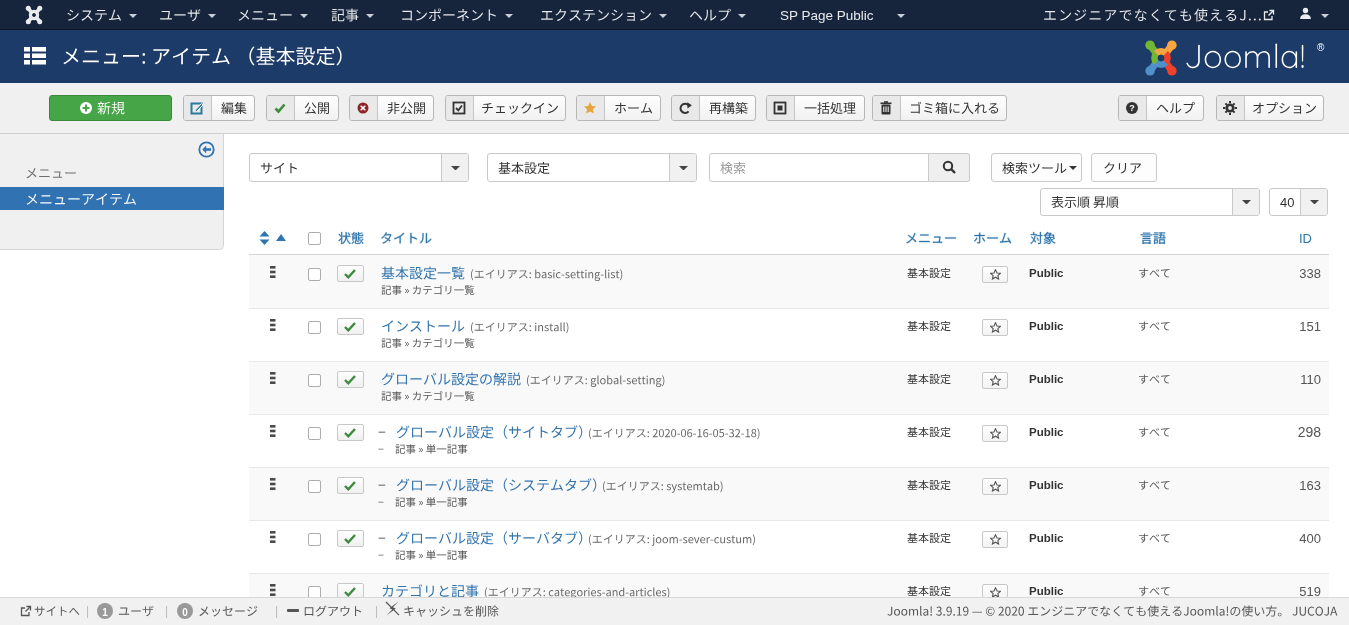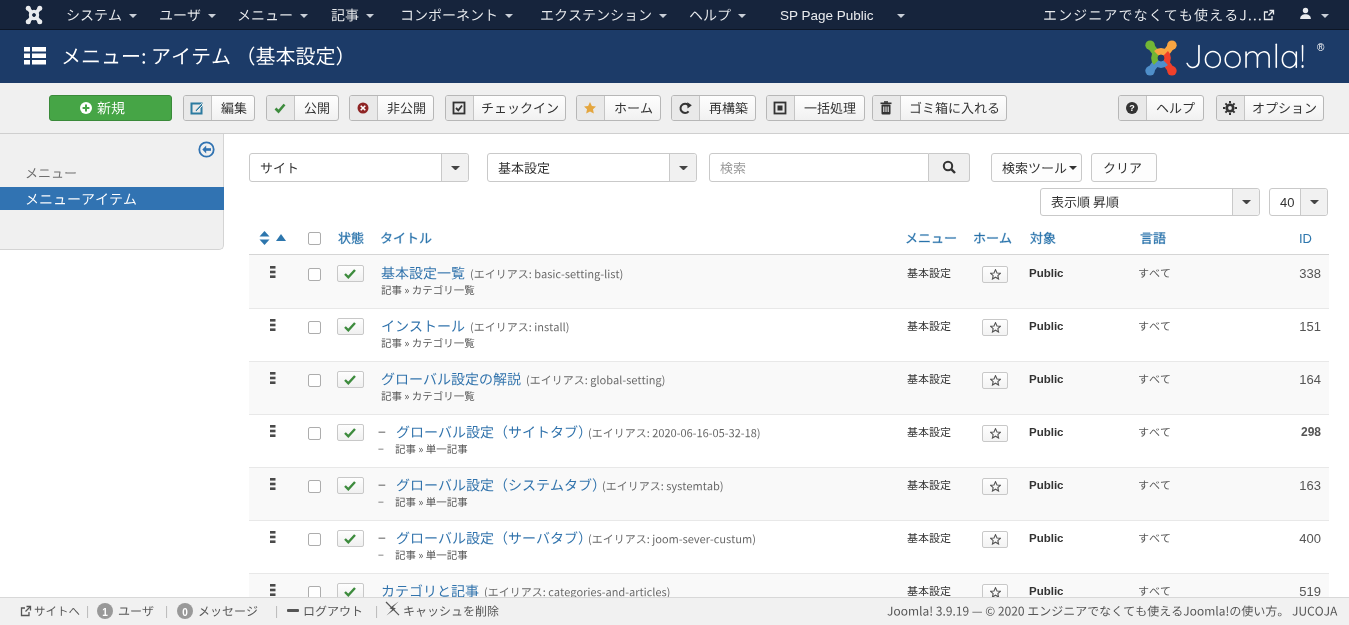--- a/index.html
+++ b/index.html
@@ -776,21 +776,21 @@
     <path d="M7 0.8 L8.9 5 L13.2 5.4 L10 8.4 L10.9 12.8 L7 10.5 L3.1 12.8 L4 8.4 L0.8 5.4 L5.1 5 Z" fill="none" stroke="#555" stroke-width="1.4"></path>
   </svg>
 <div style="position:absolute;left:1029px;top:379px;font-size:11.5px;font-weight:700;color:#333;line-height:0;white-space:pre"><span style="line-height:normal;display:inline-block;transform:translateY(-50%)">Public</span></div>
 <svg style="position:absolute;left:1138.0px;top:379.0px;overflow:visible" width="33" height="1">
     <g fill="#555555" transform="translate(0,4.18) scale(0.011000,-0.011000)">
       <use href="#n101" x="0"></use>
       <use href="#n102" x="1000"></use>
       <use href="#n28" x="2000"></use>
     </g>
   </svg>
-<div style="position:absolute;right:28px;top:379px;font-size:13px;font-weight:400;color:#555;line-height:0;white-space:pre"><span style="line-height:normal;display:inline-block;transform:translateY(-50%)">164</span></div>
+<div style="position:absolute;right:28px;top:379px;font-size:13px;font-weight:400;color:#555;line-height:0;white-space:pre"><span style="line-height:normal;display:inline-block;transform:translateY(-50%)">110</span></div>
 <div style="position:absolute;left:249px;top:414px;width:1080px;height:1px;background:#e8e8e8"></div>
 <svg style="position:absolute;left:270px;top:425px" width="6" height="13" viewBox="0 0 6 13">
     <g fill="#4a4a4a">
       <rect y="0" width="5.5" height="2.6"></rect>
       <rect y="4.7" width="5.5" height="2.6"></rect>
       <rect y="9.4" width="5.5" height="2.6"></rect>
     </g>
   </svg>
 <div style="position:absolute;left:308px;top:427px;width:13px;height:13px;background:#fff;border:1px solid #adadad;border-radius:2px"></div>
 <div style="position:absolute;left:337px;top:424px;width:27px;height:17px;background:linear-gradient(#fefefe,#f0f0f0);border:1px solid #c8c8c8;border-radius:2px"></div>
@@ -880,21 +880,21 @@
     <path d="M7 0.8 L8.9 5 L13.2 5.4 L10 8.4 L10.9 12.8 L7 10.5 L3.1 12.8 L4 8.4 L0.8 5.4 L5.1 5 Z" fill="none" stroke="#555" stroke-width="1.4"></path>
   </svg>
 <div style="position:absolute;left:1029px;top:432px;font-size:11.5px;font-weight:700;color:#333;line-height:0;white-space:pre"><span style="line-height:normal;display:inline-block;transform:translateY(-50%)">Public</span></div>
 <svg style="position:absolute;left:1138.0px;top:432.0px;overflow:visible" width="33" height="1">
     <g fill="#555555" transform="translate(0,4.18) scale(0.011000,-0.011000)">
       <use href="#n101" x="0"></use>
       <use href="#n102" x="1000"></use>
       <use href="#n28" x="2000"></use>
     </g>
   </svg>
-<div style="position:absolute;right:28px;top:432px;font-size:12px;font-weight:700;color:#555;line-height:0;white-space:pre"><span style="line-height:normal;display:inline-block;transform:translateY(-50%)">298</span></div>
+<div style="position:absolute;right:28px;top:432px;font-size:14px;font-weight:400;color:#555;line-height:0;white-space:pre"><span style="line-height:normal;display:inline-block;transform:translateY(-50%)">298</span></div>
 <div style="position:absolute;left:249px;top:467px;width:1080px;height:53px;background:#f9f9f9"></div>
 <div style="position:absolute;left:249px;top:467px;width:1080px;height:1px;background:#e8e8e8"></div>
 <svg style="position:absolute;left:270px;top:478px" width="6" height="13" viewBox="0 0 6 13">
     <g fill="#4a4a4a">
       <rect y="0" width="5.5" height="2.6"></rect>
       <rect y="4.7" width="5.5" height="2.6"></rect>
       <rect y="9.4" width="5.5" height="2.6"></rect>
     </g>
   </svg>
 <div style="position:absolute;left:308px;top:480px;width:13px;height:13px;background:#fff;border:1px solid #adadad;border-radius:2px"></div>

